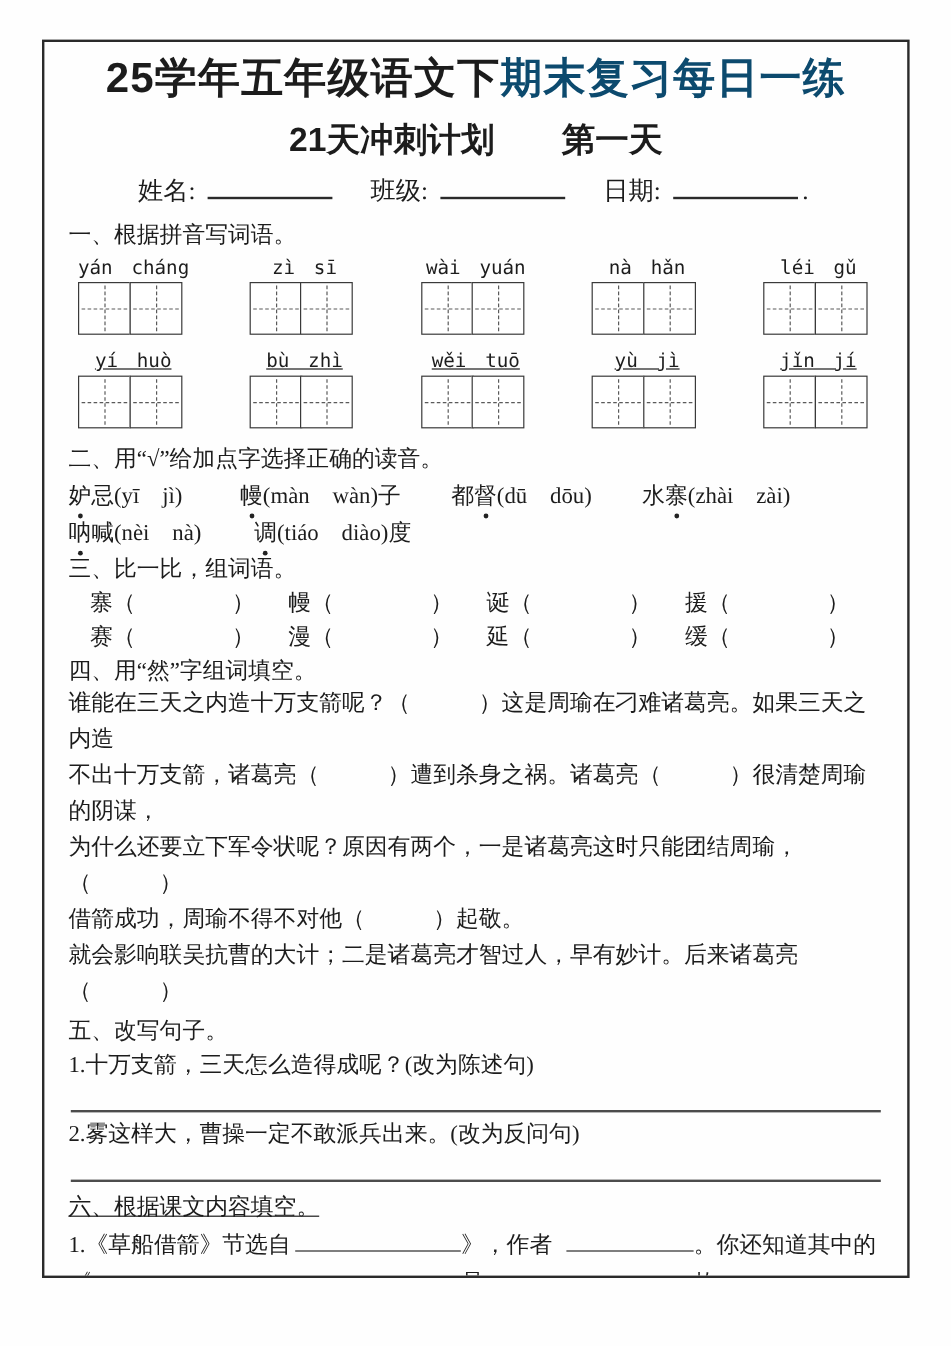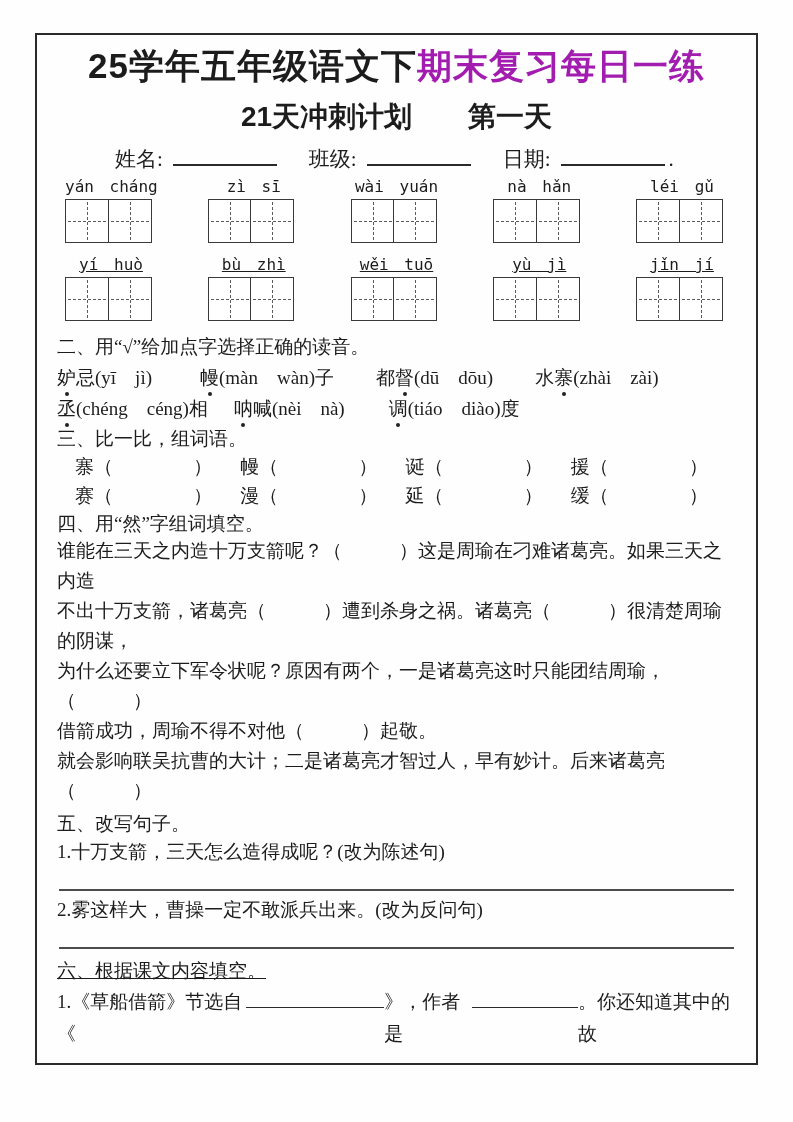--- a/index.html
+++ b/index.html
@@ -24,21 +24,21 @@
   .title{
     margin:10px 0 0 0;
     text-align:center;
     font-family:"Liberation Sans","DejaVu Sans",sans-serif;
     font-weight:bold;
     font-size:35px;
     line-height:42px;
     letter-spacing:1px;
     white-space:nowrap;
   }
-  .title .red{color:#a21caf;}
+  .title .red{color:#0c4a6e;}
   .subtitle{
     margin:13px 0 0 0;
     text-align:center;
     font-family:"Liberation Sans","DejaVu Sans",sans-serif;
     font-weight:bold;
     font-size:28px;
     line-height:34px;
   }
   .sub-gap{display:inline-block;width:56px;}
   .id-row{
@@ -164,20 +164,21 @@
 <div class="page">
   <div class="frame">
 
     <h1 class="title"><span>25学年五年级语文下</span><span class="red">期末复习每日一练</span></h1>
 
     <h2 class="subtitle"><span>21天冲刺计划</span><span class="sub-gap"></span><span>第一天</span></h2>
 
     <div class="id-row"><span class="id-field"><span>姓名:</span><span class="id-blank"></span></span><span class="id-field"><span>班级:</span><span class="id-blank"></span></span><span class="id-field"><span>日期:</span><span class="id-blank"></span><span>.</span></span></div>
 
     <div>
+      <div class="sec-title mt12">一、根据拼音写词语。</div>
       <div class="pgrow mt2">
         <div class="pgroup">
             <div class="pinyin">yán cháng</div>
             <div class="wgrid">
               <div class="wcell"></div>
               <div class="wcell"></div>
             </div>
           </div>
         <div class="pgroup">
             <div class="pinyin">zì sī</div>
@@ -249,21 +250,20 @@
 
     <div>
       <div class="sec-title mt14">二、用“√”给加点字选择正确的读音。</div>
       <div class="s2-line mt3">
         <span class="s2-item" style="margin-right:48px;"><span></span><span class="dotted">妒</span><span>忌(yī　jì)</span></span>
         <span class="s2-item" style="margin-right:42px;"><span></span><span class="dotted">幔</span><span>(màn　wàn)子</span></span>
         <span class="s2-item" style="margin-right:42px;"><span>都</span><span class="dotted">督</span><span>(dū　dōu)</span></span>
         <span class="s2-item"><span>水</span><span class="dotted">寨</span><span>(zhài　zài)</span></span>
       </div>
       <div class="s2-line">
-        <span class="s2-item" style="margin-right:26px;"><span></span><span class="dotted">丞</span><span>(chéng　céng)相</span></span>
         <span class="s2-item" style="margin-right:44px;"><span></span><span class="dotted">呐</span><span>喊(nèi　nà)</span></span>
         <span class="s2-item"><span></span><span class="dotted">调</span><span>(tiáo　diào)度</span></span>
       </div>
     </div>
 
     <div>
       <div class="sec-title mt3">三、比一比，组词语。</div>
       <div class="s3-row">
         <span class="s3-cell">
             <span>寨</span>

